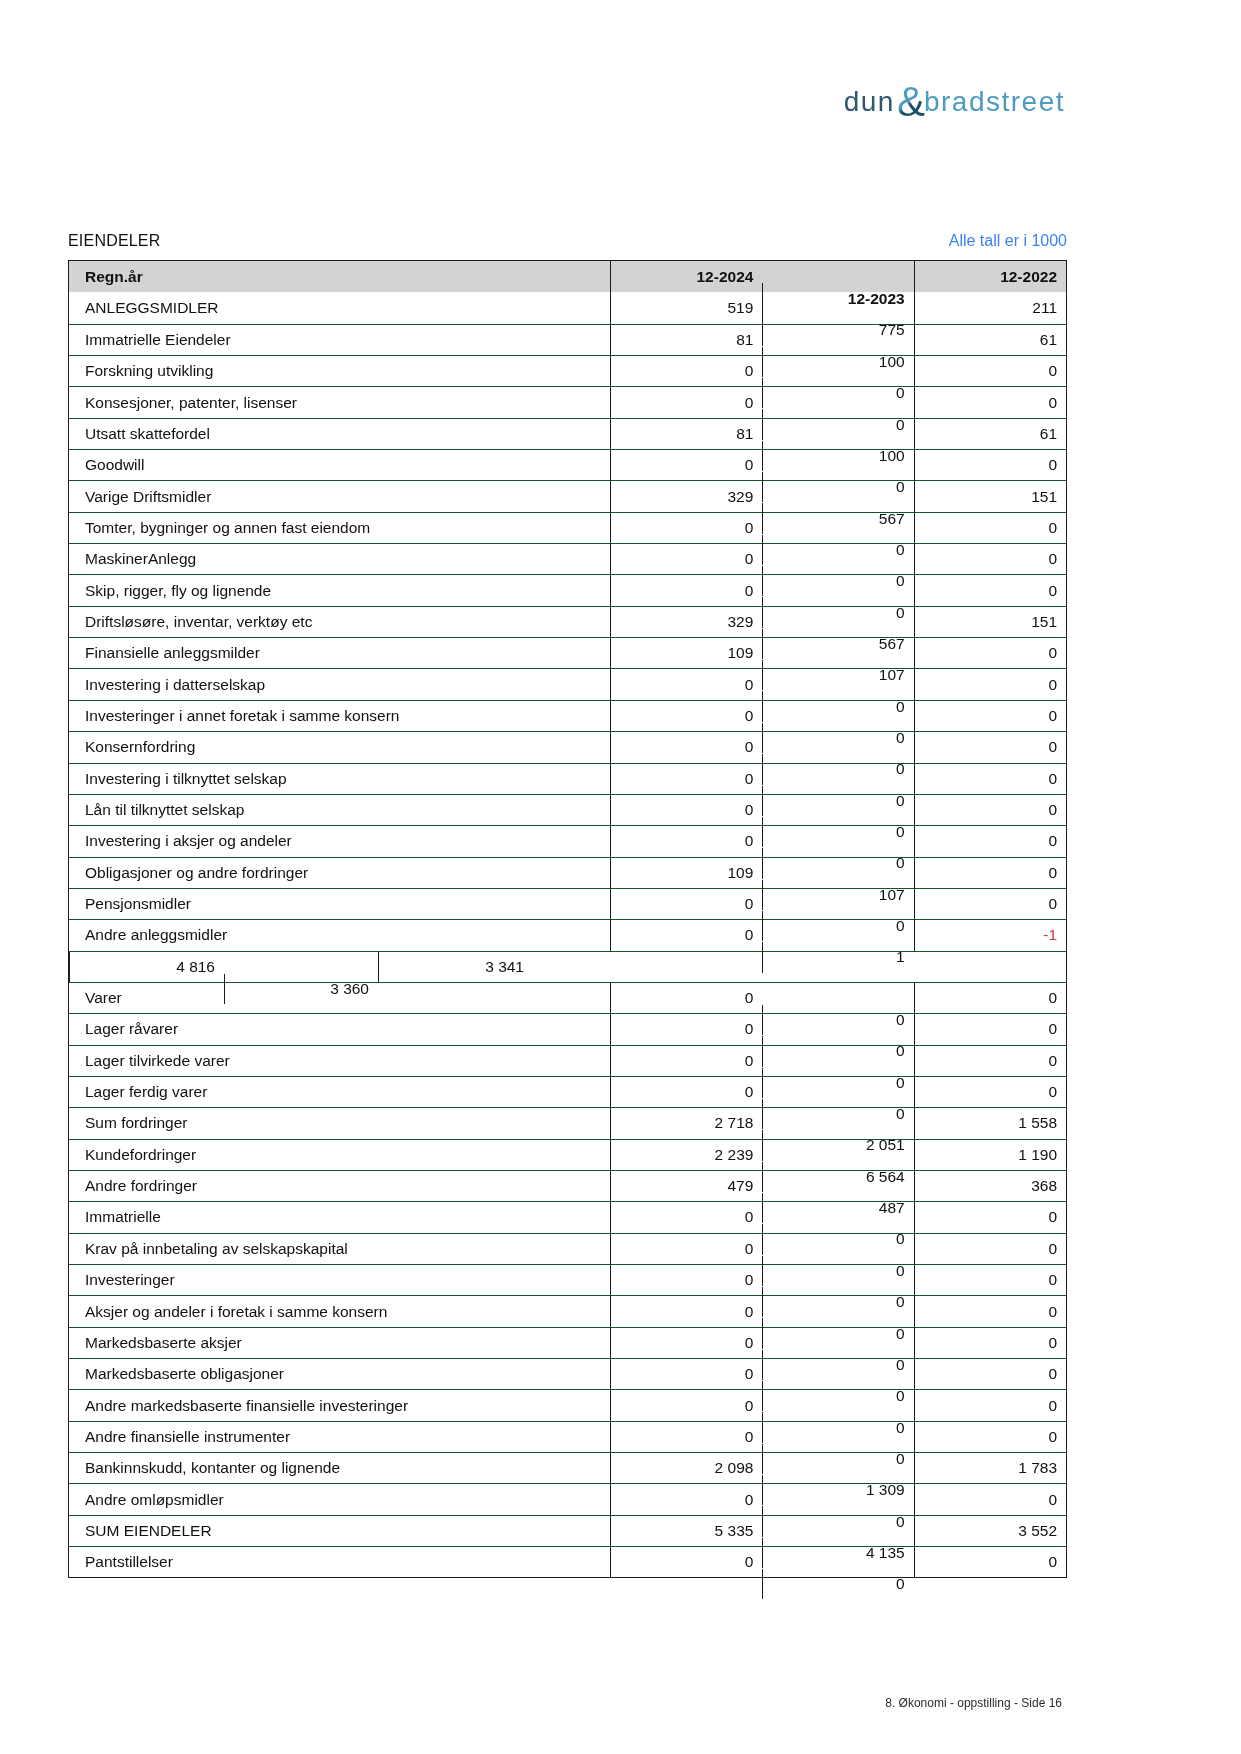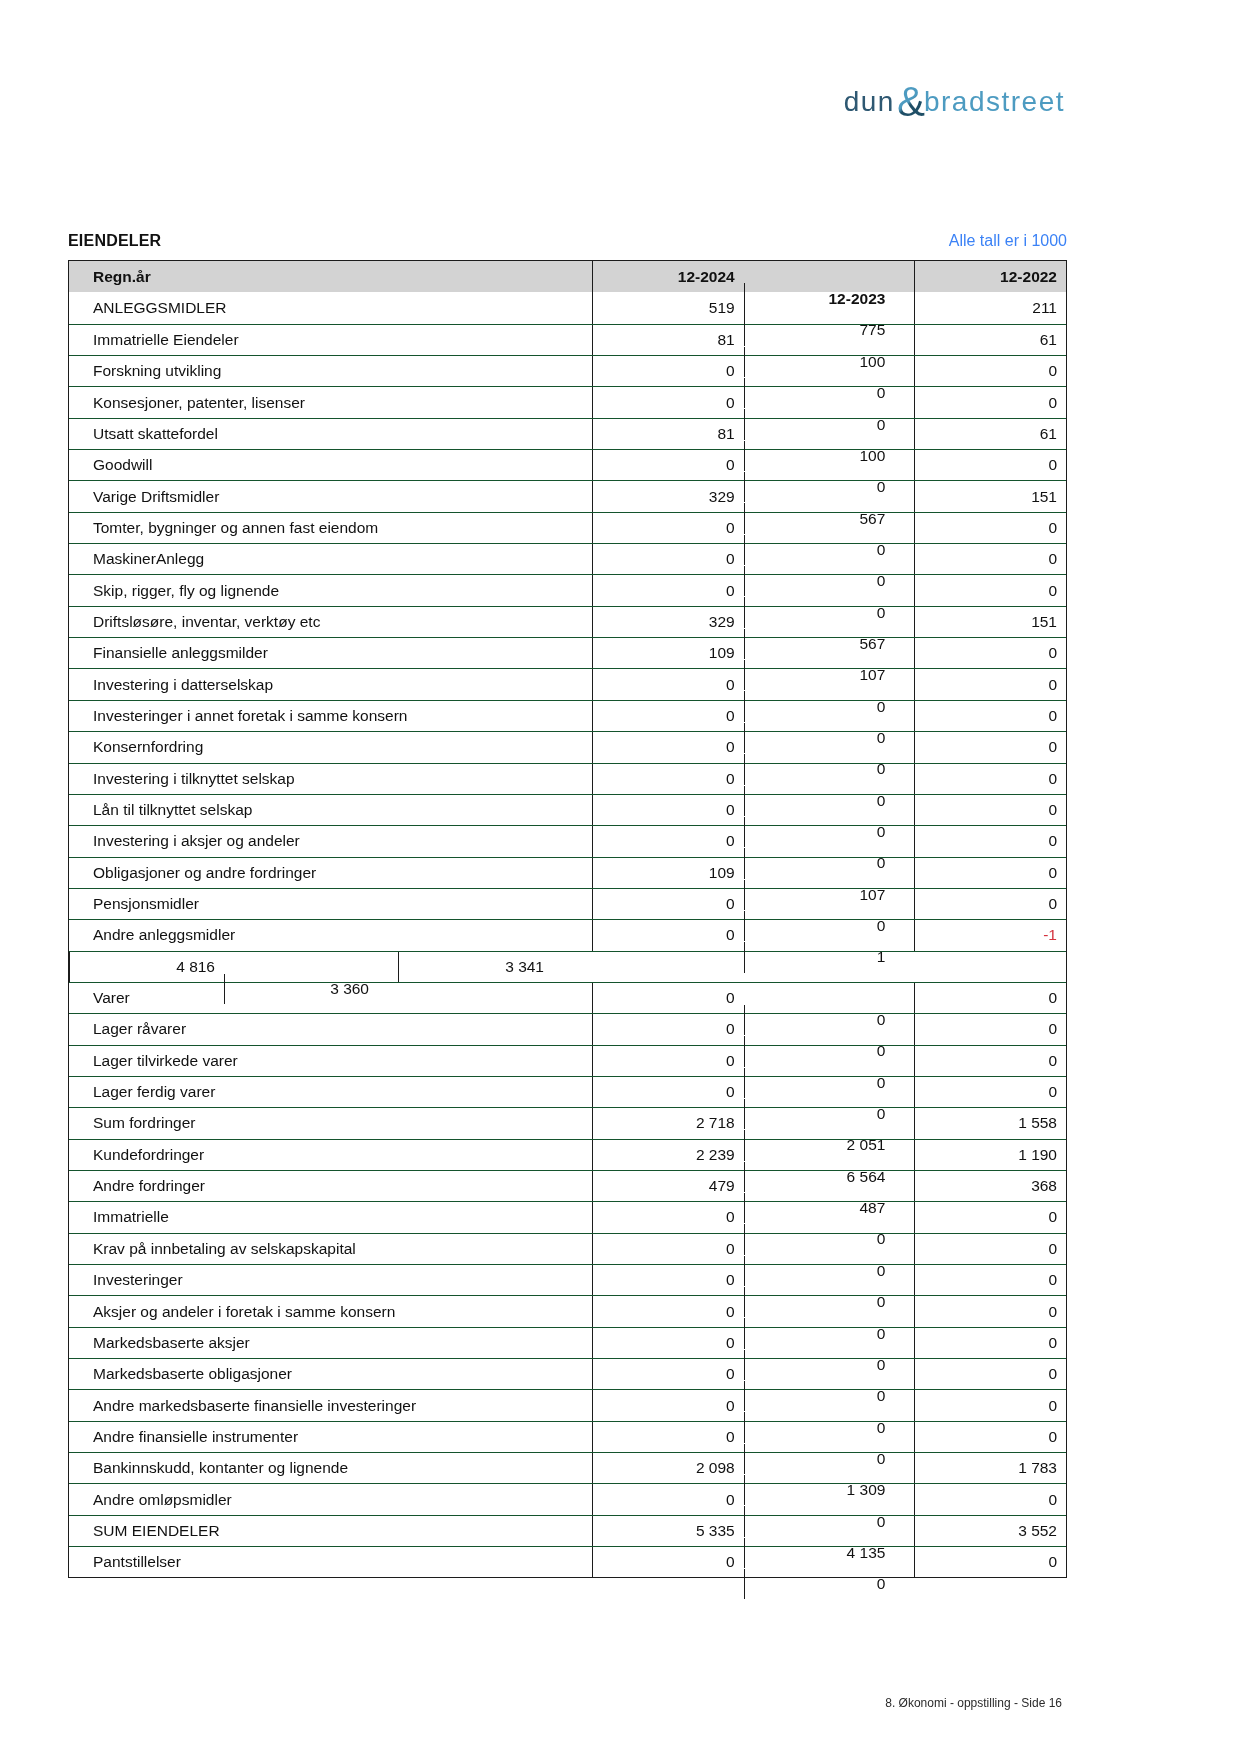--- a/index.html
+++ b/index.html
@@ -46,21 +46,21 @@
   
   .title-line {
     position: absolute;
     left: 68px; top: 232px;
     width: 999px;
     display: flex;
     justify-content: space-between;
     align-items: baseline;
     font-size: 16px;
   }
-  .title-line .t-left { font-weight: bold; letter-spacing: 0.2px; }
+  .title-line .t-left { font-weight: normal; letter-spacing: 0.2px; }
   .title-line .t-right { font-weight: normal; color: #3b82f6; }
 
   
   .fin-table {
     position: absolute;
     left: 68px; top: 260px;
     width: 999px;
     border: 1.5px solid #1c1c1c;
     box-sizing: border-box;
     font-size: 15.5px;
@@ -77,31 +77,32 @@
   .row.bold { font-weight: normal; }
   .cell {
     box-sizing: border-box;
     height: 100%;
     display: flex;
     align-items: center;
     overflow: hidden;
   }
   .cell.label {
     width: 535px;
-    padding-left: 24px;
+    padding-left: 0;
     justify-content: flex-start;
+    margin-left: 16px;
   }
   .cell.num {
     border-left: 1px solid #1c1c1c;
     padding-right: 9px;
     justify-content: flex-end;
   }
   .cell.c1 { width: 155px; }
   .cell.c2 { width: 154px; margin-top: 44px; }
-  .cell.c3 { width: 155px; margin-left: 20px; }
+  .cell.c3 { width: 155px; }
   .cell.neg { color: var(--neg); }
 
   
   .footer {
     position: absolute;
     top: 1696px;
     right: 179px;
     font-size: 12px;
     color: #2b2b2b;
   }

